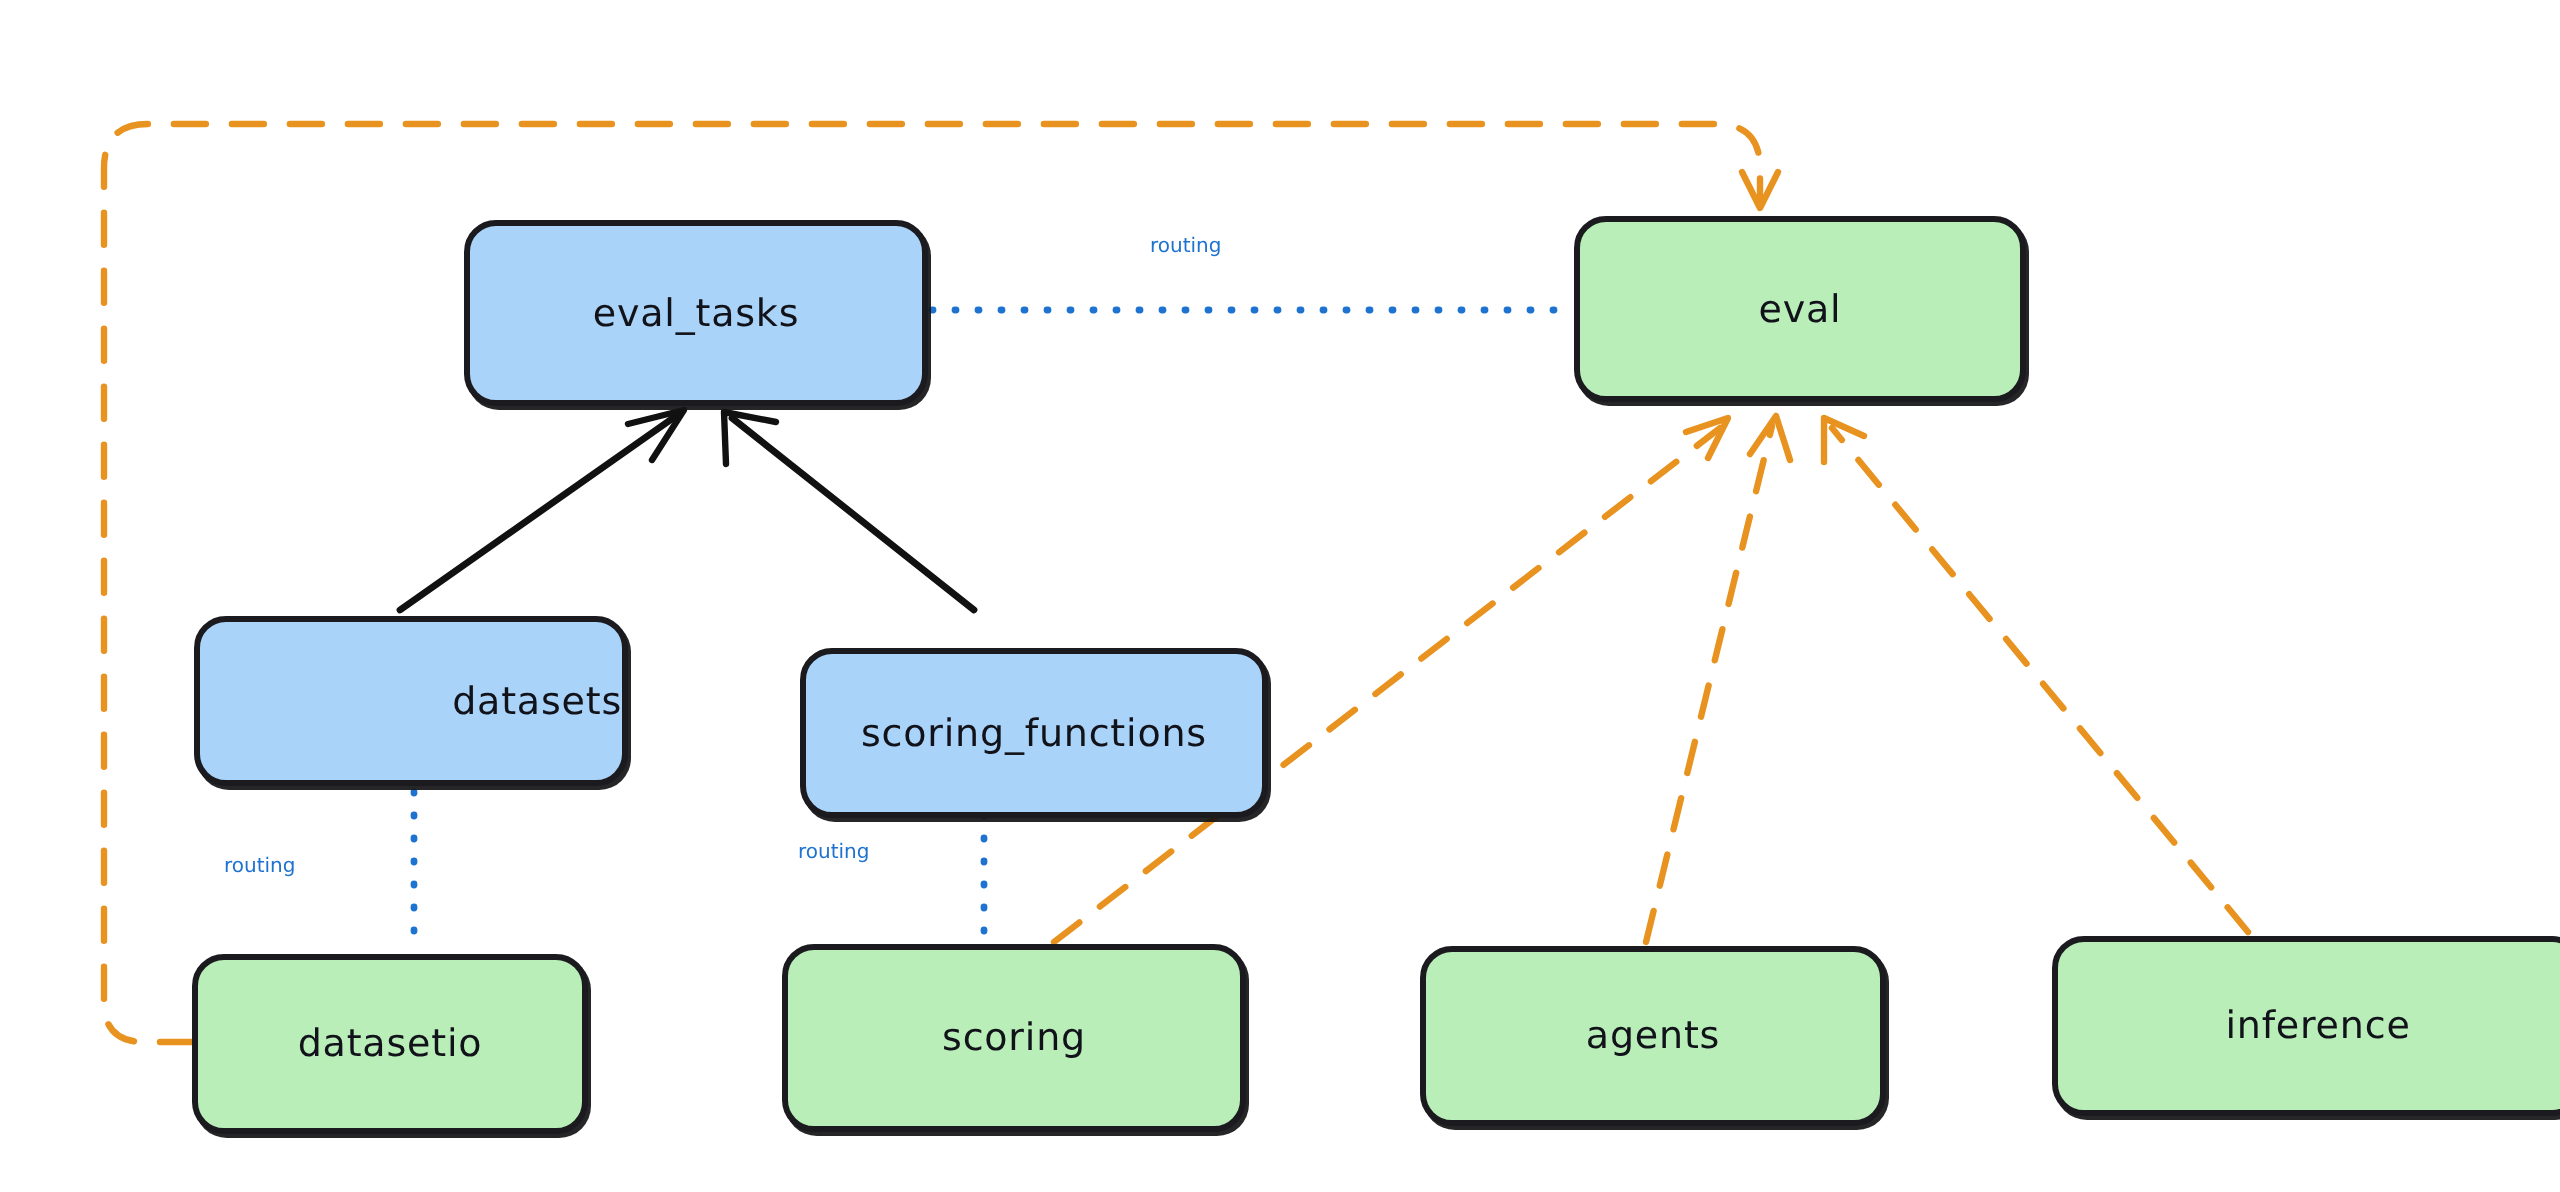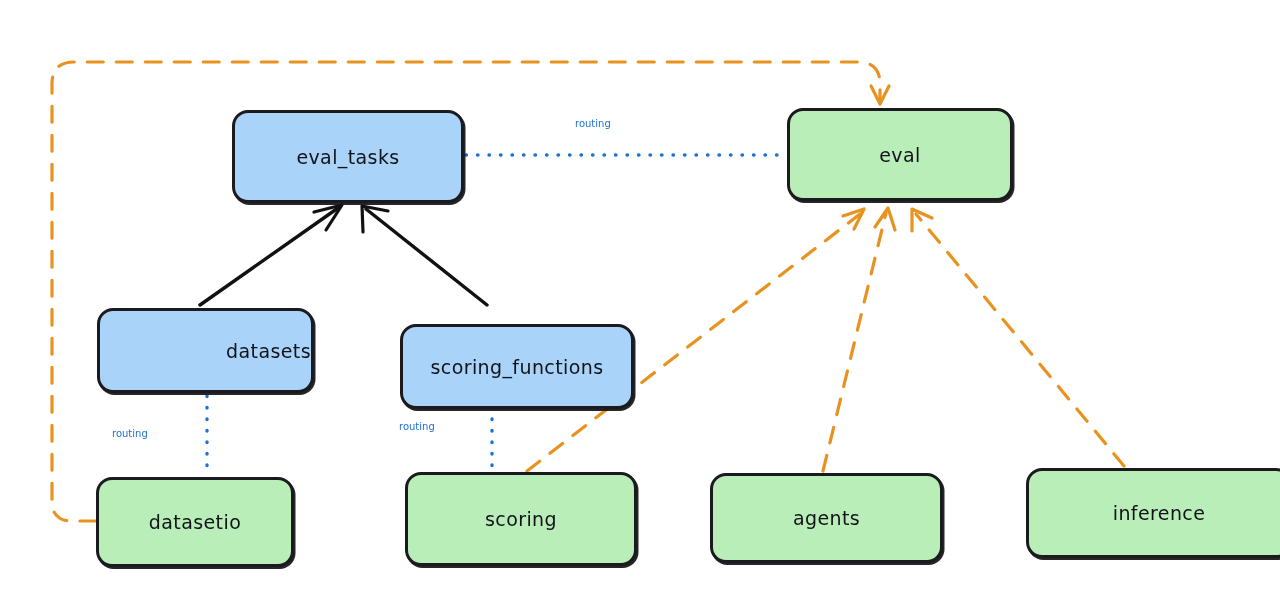--- a/index.html
+++ b/index.html
@@ -116,21 +116,21 @@
   </div>
 
   <div class="node blue" style="left:400px; top:308px; width:234px; height:85px;margin-top:16px;">
     <span class="label">scoring_functions</span>
   </div>
 
   <div class="node green" style="left:96px; top:477px; width:198px; height:90px;">
     <span class="label">datasetio</span>
   </div>
 
-  <div class="node green" style="left:405px; top:472px; width:232px; height:94px;">
+  <div class="node green" style="left:391px; top:472px; width:232px; height:94px;">
     <span class="label">scoring</span>
   </div>
 
   <div class="node green" style="left:710px; top:473px; width:233px; height:90px;">
     <span class="label">agents</span>
   </div>
 
   <div class="node green" style="left:1026px; top:468px; width:266px; height:90px;">
     <span class="label">inference</span>
   </div>

